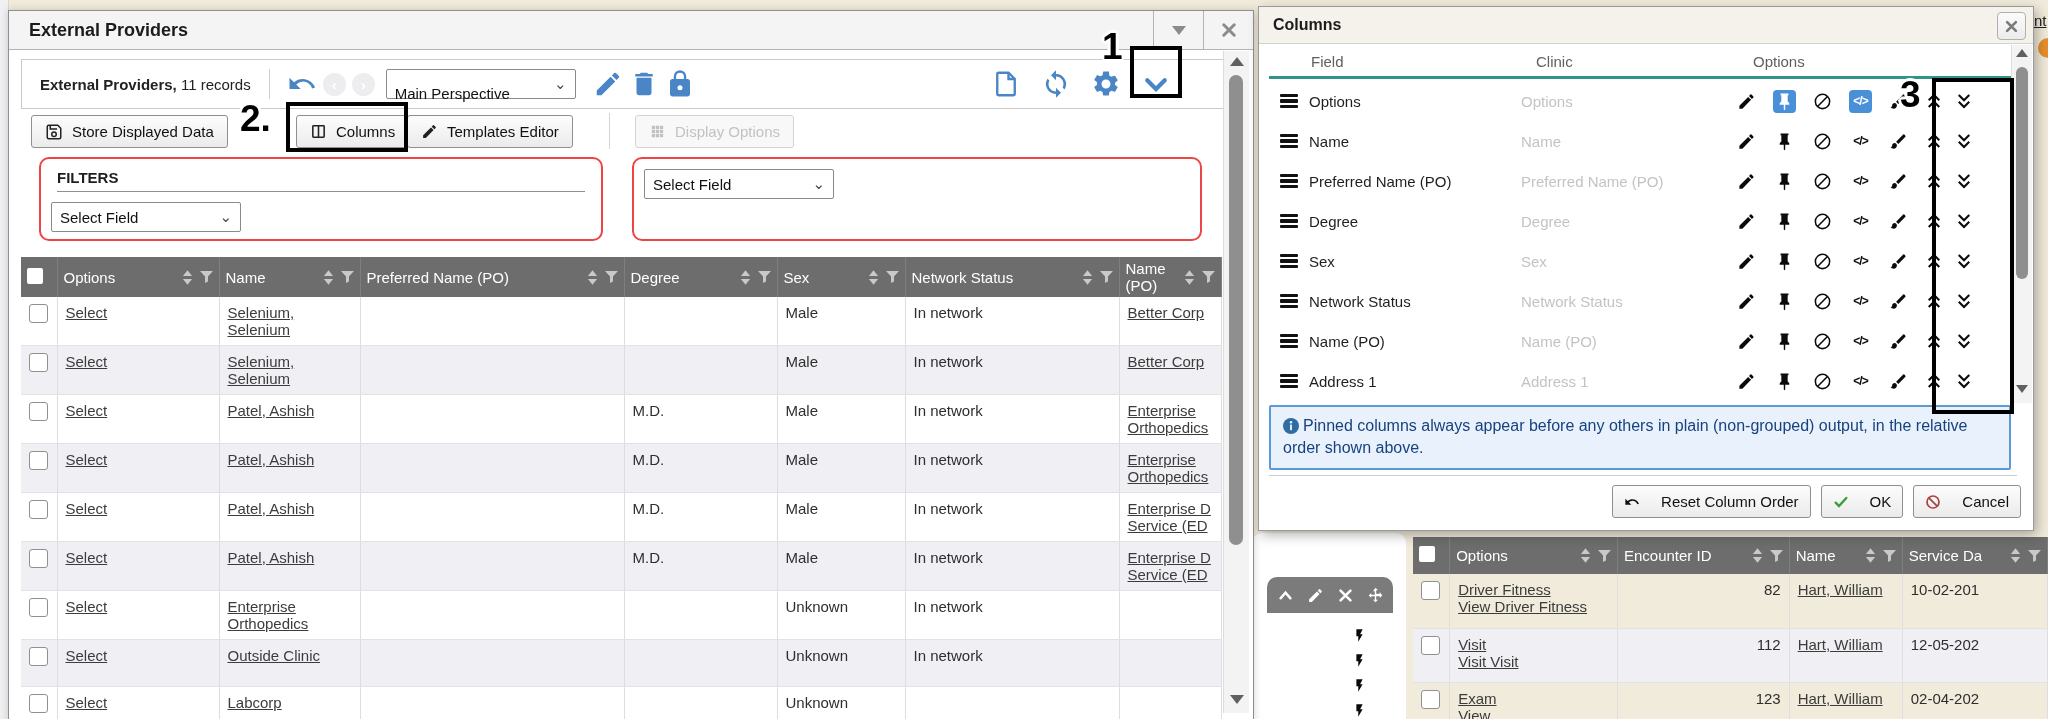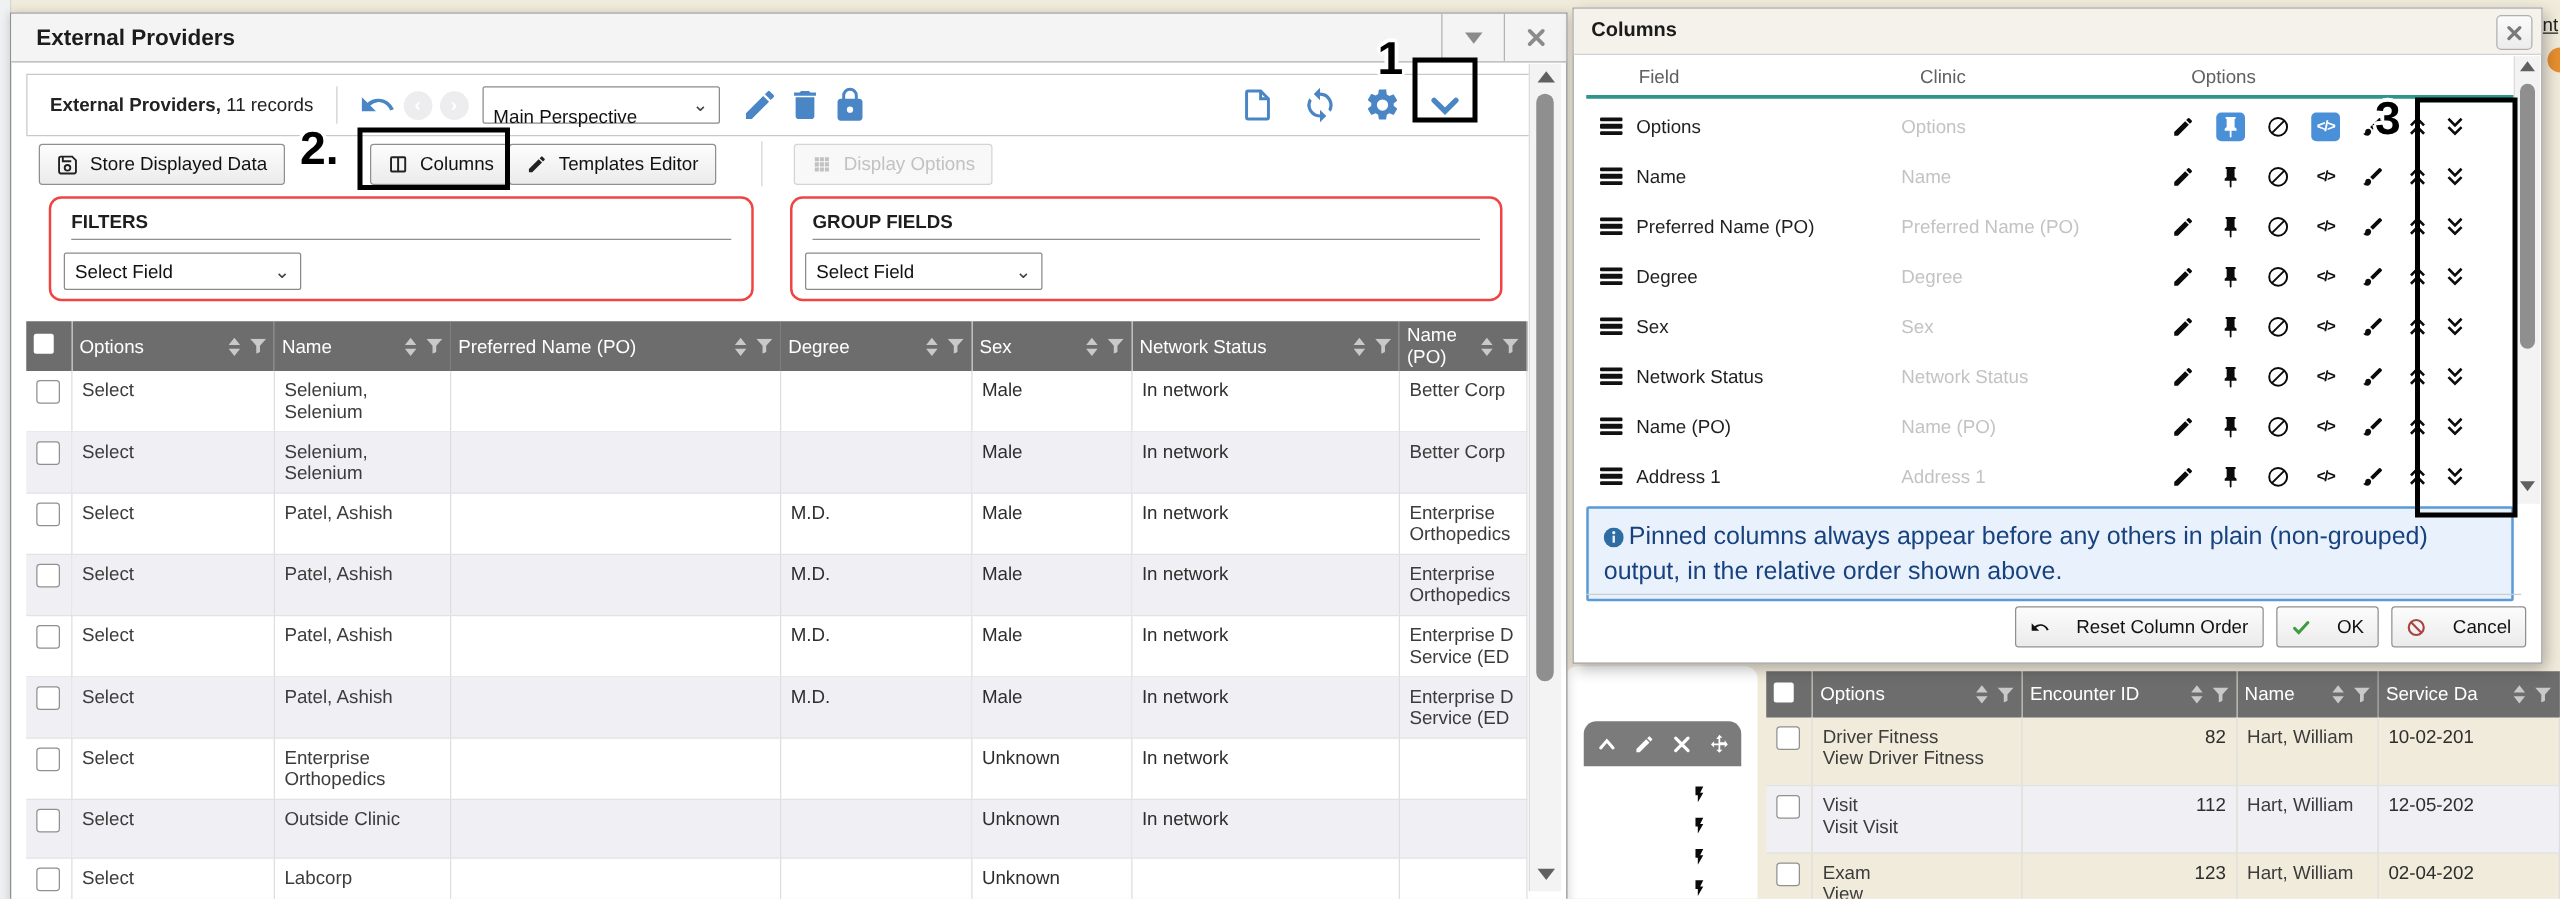--- a/index.html
+++ b/index.html
@@ -44,21 +44,21 @@
 
   
   table.grid{border-collapse:collapse;table-layout:fixed;}
   table.grid th{background:#6d6d6d;color:#fff;font-weight:normal;font-size:15px;text-align:left;padding:0 6px;height:40px;border-right:1px solid #7f7f7f;position:relative;}
   .hflex{display:flex;align-items:center;justify-content:space-between;}
   .hicons{display:flex;align-items:center;gap:7px;color:#c9c9c9;flex:none;}
   table.grid td{font-size:15px;color:#2e2e2e;vertical-align:top;padding:7px 8px;border-right:1px solid #dedede;border-bottom:1px solid #e2e2e6;overflow:hidden;}
   tr.alt{background:#f0f0f4;}
   tr.rowstd{height:47px;}
   tr.short{height:33px;}
-  .lnk{color:#3c3c3c;cursor:pointer;}
+  .lnk{color:#3c3c3c;text-decoration:underline;cursor:pointer;}
   .pre{white-space:pre-line;}
   .cb{display:inline-block;width:17px;height:17px;border:1px solid #909090;border-radius:3px;background:#fff;cursor:pointer;}
   .hcb{display:inline-block;width:16px;height:16px;border-radius:2px;background:#fff;}
   .num{text-align:right;}
 
   
   .sbtrack{background:#f3f3f3;border-left:1px solid #dcdcdc;}
   #lsb{left:1214px;top:40px;width:25px;height:662px;}
   .sbarrow{position:absolute;left:0;width:100%;display:flex;justify-content:center;color:#5f5f5f;cursor:pointer;}
   .tri-up-s{width:0;height:0;border-left:7px solid transparent;border-right:7px solid transparent;border-bottom:9px solid #606060;}
@@ -76,21 +76,21 @@
   .hamb{width:18px;margin-left:21px;cursor:grab;}
   .hamb div{height:3.2px;background:#111;margin:2.6px 0;border-radius:1px;}
   .dfield{width:212px;margin-left:11px;font-size:15px;color:#1f1f1f;white-space:nowrap;}
   .ddisp{width:212px;font-size:15px;color:#c3c3c3;white-space:nowrap;}
   .dicons{display:flex;align-items:center;gap:15px;margin-left:2px;}
   .aicon{width:23px;height:23px;color:#0b0b0b;cursor:pointer;border-radius:4px;display:inline-flex;align-items:center;justify-content:center;}
   .aicon.active{background:#4a90d9;color:#fff;}
   .codetx{font-size:12px;font-weight:bold;letter-spacing:-1px;font-family:"Liberation Sans",sans-serif;}
   .mvgrp{display:flex;align-items:center;gap:7px;margin-left:12px;}
   #dsb{left:752px;top:38px;width:20px;height:358px;}
-  .infobox{position:absolute;left:10px;top:398px;width:714px;border:2px solid #5b9bd5;background:#e9f2fc;border-radius:2px;padding:8px 12px;font-size:20px;color:#17427f;line-height:1.4;}
+  .infobox{position:absolute;left:10px;top:398px;width:714px;border:2px solid #5b9bd5;background:#e9f2fc;border-radius:2px;padding:8px 12px;font-size:16px;color:#17427f;line-height:1.4;}
   .infobox .icon{display:inline-block;vertical-align:-3px;margin-right:4px;}
   .ddiv{position:absolute;left:10px;top:468px;width:748px;border-top:1px solid #cdcdcd;}
   .dbtns{position:absolute;right:12px;top:478px;display:flex;gap:10px;}
   .dbtn{height:33px;border:1px solid #8f8f8f;border-radius:3px;background:linear-gradient(#fcfcfc,#ebebeb);font-size:15px;color:#111;display:inline-flex;align-items:center;gap:21px;padding:0 11px;cursor:pointer;}
 
   
   #whitepanel{left:1252px;top:533px;width:154px;height:186px;background:#fff;border-radius:10px 10px 0 0;}
   #minibar{left:1267px;top:577px;width:126px;height:36px;background:#7b7b7b;border-radius:10px 10px 0 0;display:flex;align-items:center;justify-content:center;gap:13px;color:#fff;z-index:2;}
   #minibar .icon{width:17px;height:17px;cursor:pointer;}
   #bolts{left:1352px;top:628px;display:flex;flex-direction:column;gap:10px;z-index:2;color:#0a0a0a;}
@@ -386,21 +386,20 @@
     <div class="fieldset" style="left:30px;top:146px;width:560px;height:80px;">
       <div class="fs-label">FILTERS</div>
       <div class="fs-body">
         <div class="selectbox" style="width:172px;justify-content:space-between;">
           <span>Select Field</span>
             <span class="car">⌄</span>
         </div>
       </div>
     </div>
     <div class="fieldset" style="left:623px;top:146px;width:566px;height:80px;">
-      <div class="fs-label">GROUP FIELDS</div>
       <div class="fs-body">
         <div class="selectbox" style="width:172px;justify-content:space-between;">
           <span>Select Field</span>
             <span class="car">⌄</span>
         </div>
       </div>
     </div>
 
     <table class="grid abs" style="left:12px;top:246px;" id="ptbl">
       <colgroup>

